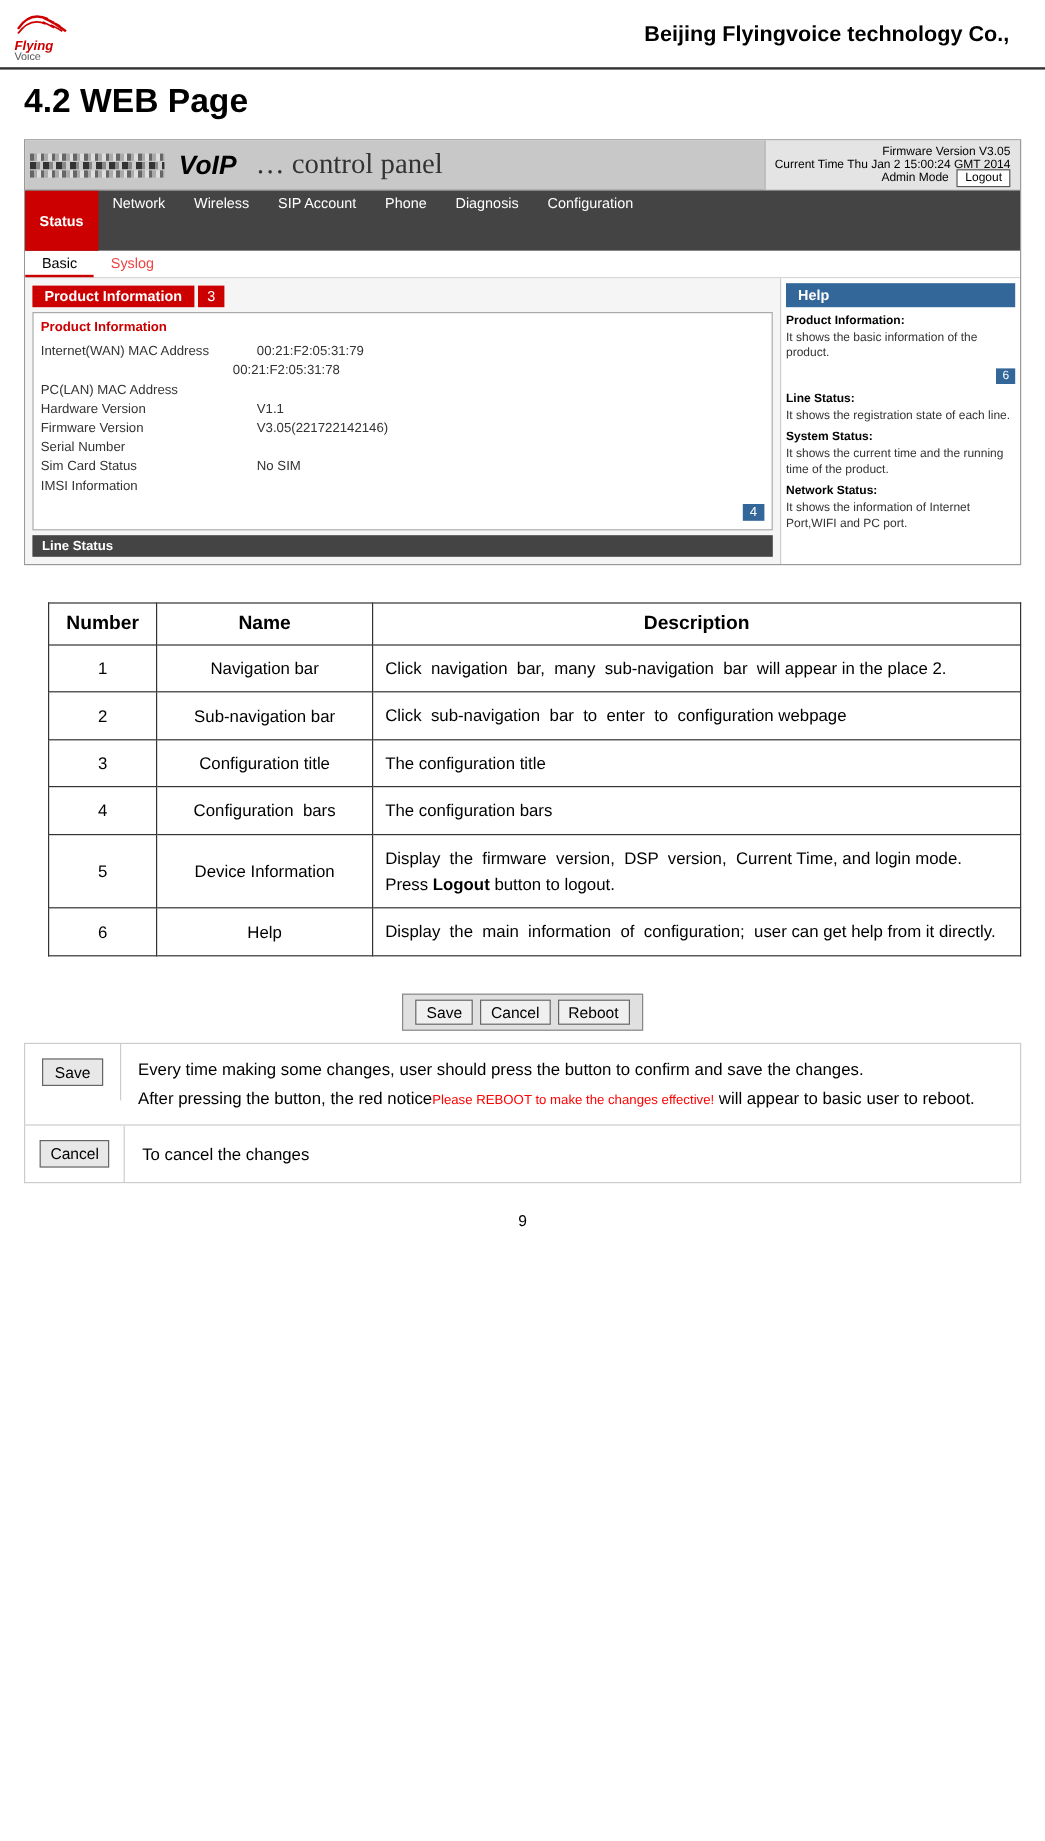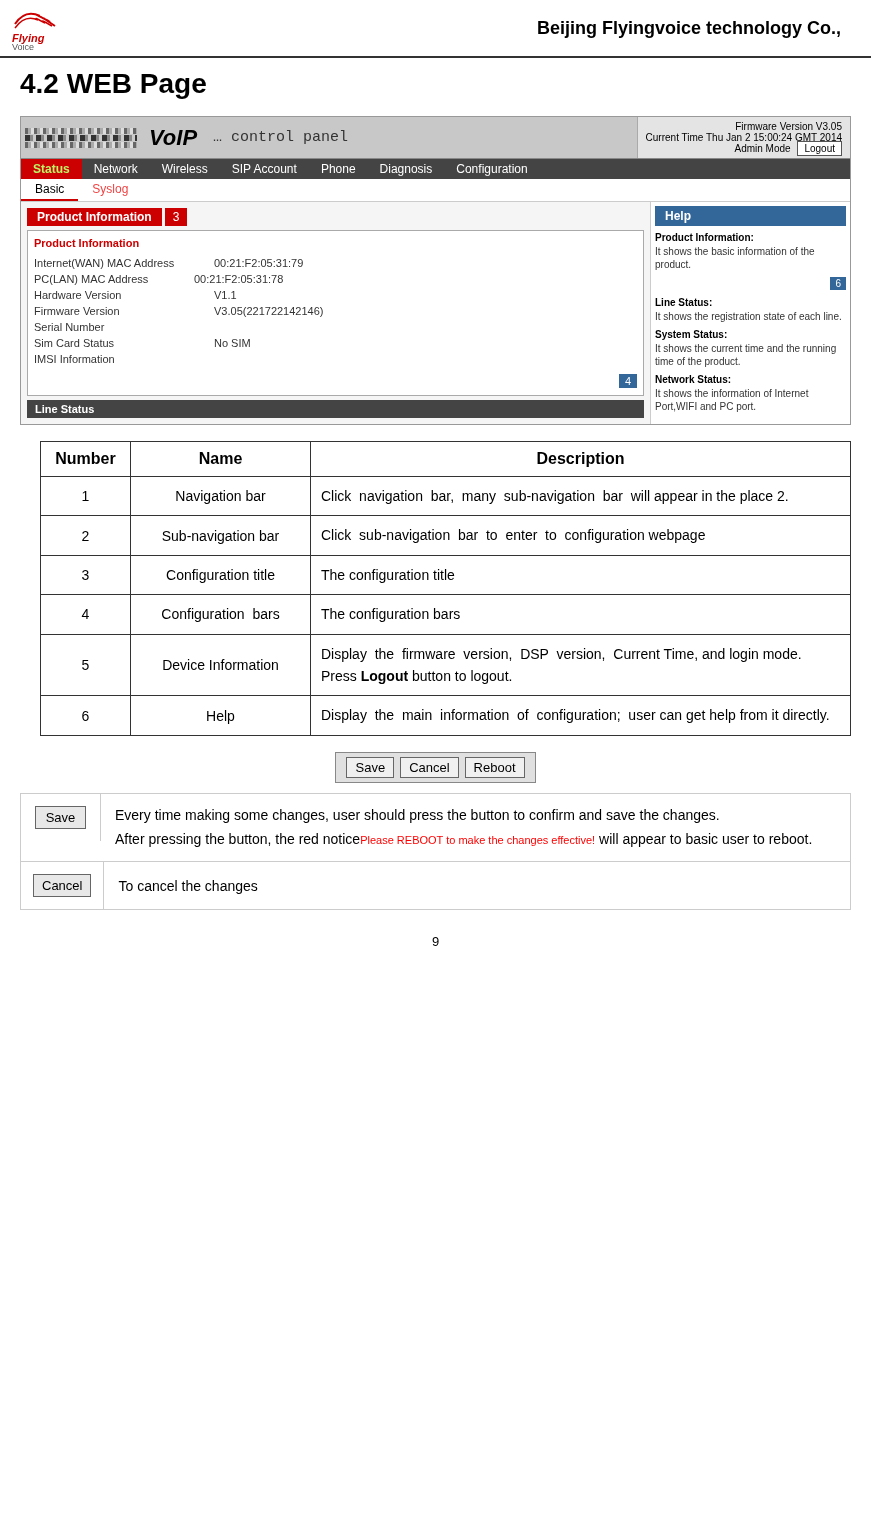--- a/index.html
+++ b/index.html
@@ -5,21 +5,21 @@
     * { box-sizing: border-box; margin: 0; padding: 0; }
     body { font-family: Arial, sans-serif; background: #fff; width: 871px; }
 
     
     .page-title { font-size: 28px; font-weight: bold; padding: 10px 20px 6px 20px; }
 
     
     .screenshot-area { margin: 10px 20px; border: 1px solid #999; }
 
     
-    .table-area { margin: 16px 20px; padding-left: 20px; }
+    .table-area { margin: 31px 20px; padding-left: 20px; }
     table { width: 100%; border-collapse: collapse; }
     th, td { border: 1px solid #333; padding: 8px 10px; vertical-align: middle; }
     th { font-weight: bold; font-size: 16px; text-align: center; background: #fff; }
     td { font-size: 14px; }
     td.num { text-align: center; }
     td.name { text-align: center; }
     td.desc { text-align: justify; line-height: 1.6; }
 
     
     .logo-area { display: flex; align-items: center; gap: 10px; padding: 4px 10px; border-bottom: 2px solid #333; }
@@ -47,40 +47,40 @@
 
   <div style="display:flex; background:#c8c8c8; border-bottom:1px solid #888;">
     <div style="display:flex; align-items:center; flex:1;">
 
       <div style="width:120px; padding:6px 4px;">
         <div style="height:6px; background: repeating-linear-gradient(90deg, #666 0,#666 3px,#aaa 3px,#aaa 6px,#ddd 6px,#ddd 9px); margin:1px 0;"></div>
         <div style="height:6px; background: repeating-linear-gradient(90deg, #333 0,#333 5px,#888 5px,#888 8px,#ccc 8px,#ccc 11px); margin:1px 0;"></div>
         <div style="height:6px; background: repeating-linear-gradient(90deg, #666 0,#666 3px,#aaa 3px,#aaa 6px,#ddd 6px,#ddd 9px); margin:1px 0;"></div>
       </div>
       <span style="font-style:italic; font-size:22px; font-weight:bold; color:#000; padding:4px 8px;">VoIP</span>
-      <span style="font-size:15px; color:#333; padding:4px 8px; font-family:Liberation Mono, monospace;">… control panel</span>
+      <span style="font-size:24px; color:#333; padding:4px 8px; font-family:Liberation Serif, serif;">… control panel</span>
     </div>
     <div style="font-size:10px; text-align:right; padding:4px 8px; background:#e4e4e4; border-left:1px solid #aaa; min-width:210px;">
       <div>
         <span>Firmware Version</span>
         <span>V3.05</span>
       </div>
       <div>
         <span>Current Time</span>
         <span>Thu Jan 2 15:00:24 GMT 2014</span>
       </div>
       <div>
         <span>Admin Mode</span>
         <span style="border:1px solid #555; padding:1px 6px; background:#fff; cursor:pointer; font-size:10px; margin-left:4px;">Logout</span>
       </div>
     </div>
   </div>
 
   <div style="background:#444; display:flex;">
-    <div style="background:#cc0000; color:#bef264; padding:3px 12px; font-size:12px; cursor:pointer; font-weight:bold;">Status</div>
+    <div style="background:#cc0000; color:#ffffff; padding:18px 12px; font-size:12px; cursor:pointer; font-weight:bold;">Status</div>
     <div style="color:#fff; padding:3px 12px; font-size:12px; cursor:pointer;">Network</div>
     <div style="color:#fff; padding:3px 12px; font-size:12px; cursor:pointer;">Wireless</div>
     <div style="color:#fff; padding:3px 12px; font-size:12px; cursor:pointer;">SIP Account</div>
     <div style="color:#fff; padding:3px 12px; font-size:12px; cursor:pointer;">Phone</div>
     <div style="color:#fff; padding:3px 12px; font-size:12px; cursor:pointer;">Diagnosis</div>
     <div style="color:#fff; padding:3px 12px; font-size:12px; cursor:pointer;">Configuration</div>
   </div>
 
   <div style="background:#fff; display:flex; border-bottom:1px solid #ccc;">
     <div style="padding:3px 14px; font-size:12px; border-bottom:2px solid #cc0000; cursor:pointer;">Basic</div>
@@ -97,21 +97,21 @@
       </div>
 
       <div style="border:1px solid #aaa; background:#fff; padding:6px;">
         <div style="color:#cc0000; font-size:11px; font-weight:bold; margin-bottom:6px;">Product Information</div>
 
         <div style="display:flex; font-size:11px; padding:2px 0;">
           <span style="width:180px; color:#333;">Internet(WAN) MAC Address</span>
           <span style="color:#333;">00:21:F2:05:31:79</span>
         </div>
         <div style="display:flex; font-size:11px; padding:2px 0;">
-          <span style="width:160px; color:#333;">PC(LAN) MAC Address</span>
+          <span style="width:160px; color:#333;margin-top:16px;">PC(LAN) MAC Address</span>
           <span style="color:#333;">00:21:F2:05:31:78</span>
         </div>
         <div style="display:flex; font-size:11px; padding:2px 0;">
           <span style="width:180px; color:#333;">Hardware Version</span>
           <span style="color:#333;">V1.1</span>
         </div>
         <div style="display:flex; font-size:11px; padding:2px 0;">
           <span style="width:180px; color:#333;">Firmware Version</span>
           <span style="color:#333;">V3.05(221722142146)</span>
         </div>

